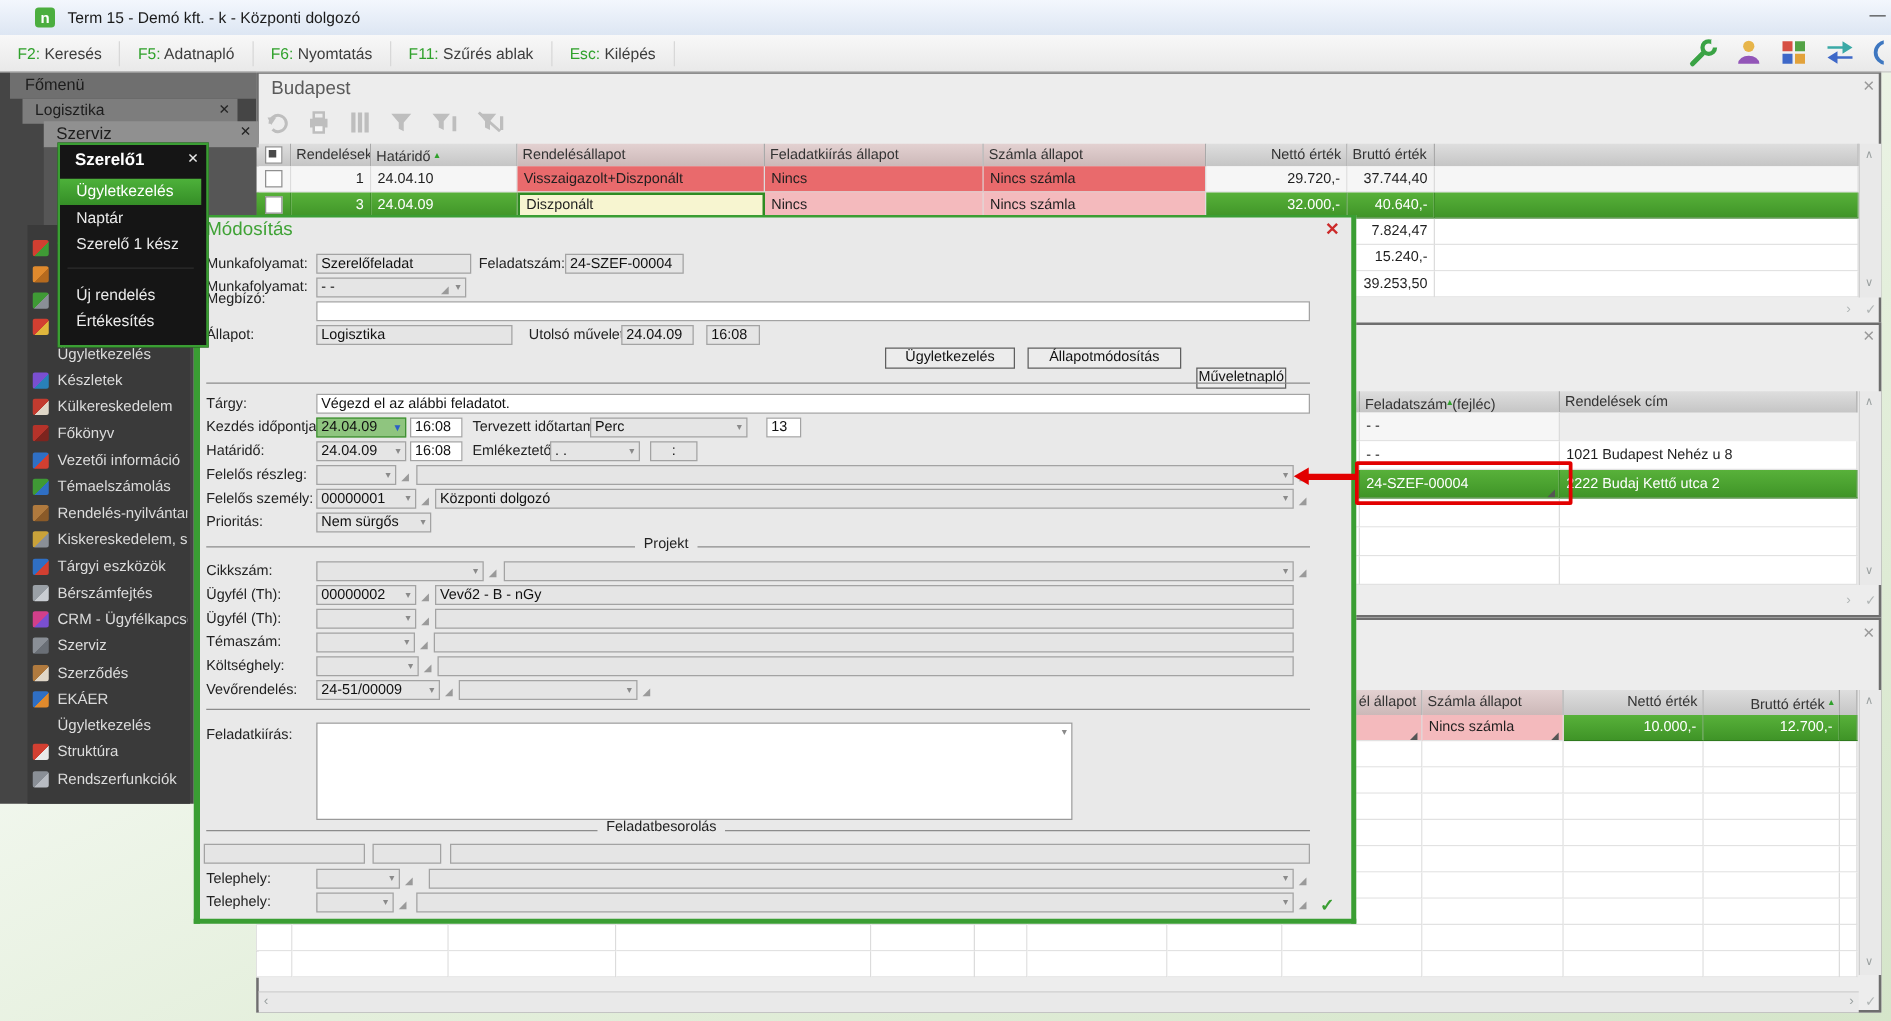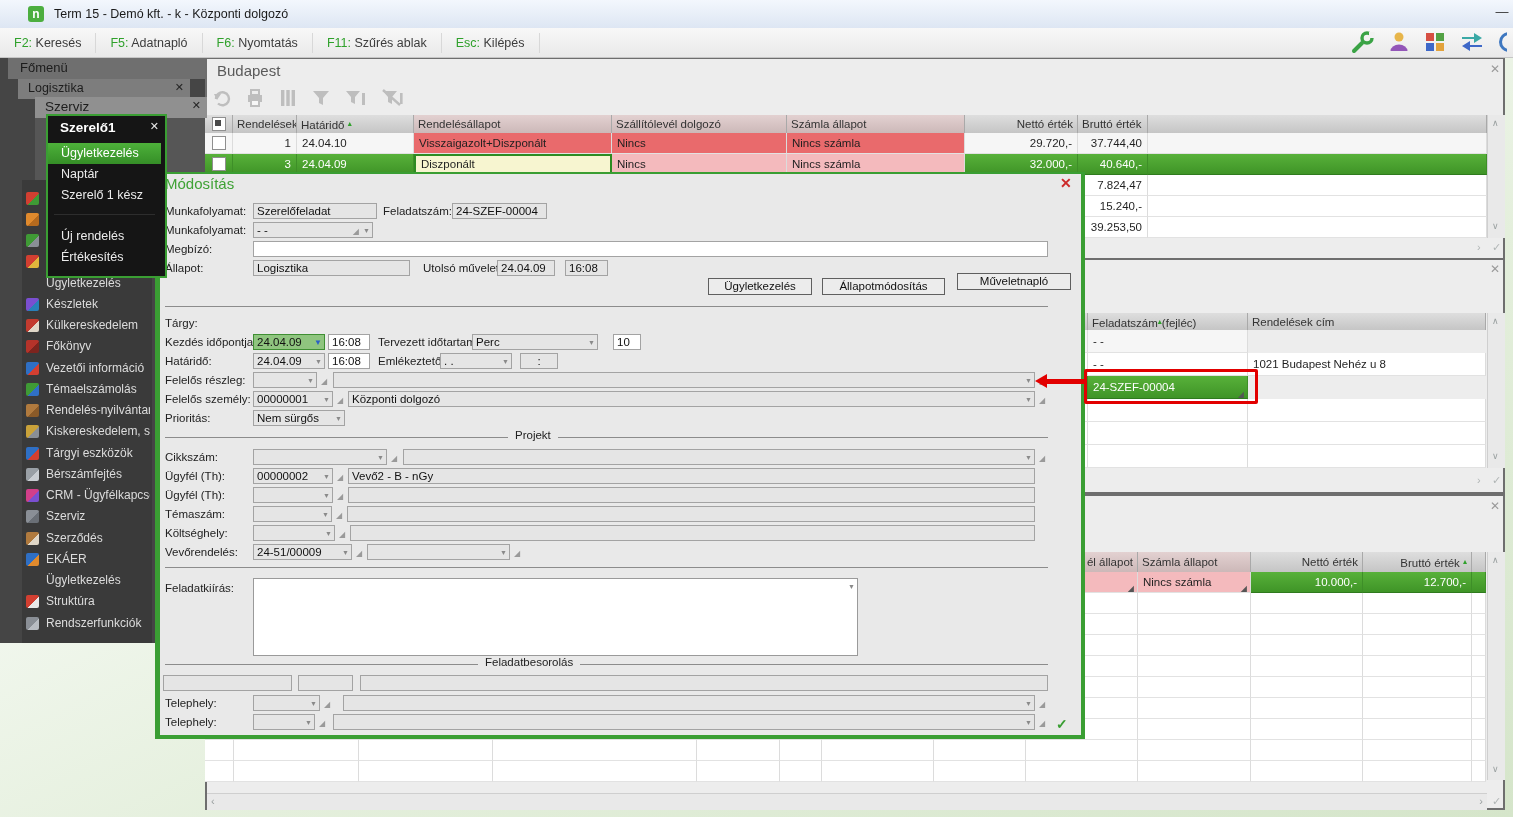--- a/index.html
+++ b/index.html
@@ -135,21 +135,21 @@
 
   <div class="abs ghead" style="left:205px;top:115px">
     <div class="hc" style="width:28px">
         <div class="ckb h" style="margin-top:2px">
           <div></div>
         </div>
       </div>
     <div class="hc" style="width:64px">Rendelések ...</div>
     <div class="hc" style="width:117px"><span>Határidő</span> <span class="srt">▴</span></div>
     <div class="hc pink" style="width:198px">Rendelésállapot</div>
-    <div class="hc pink" style="width:175px">Szállítólevél dolgozó</div>
+    <div class="hc pink" style="width:175px">Feladatkiírás állapot</div>
     <div class="hc pink" style="width:178px">Számla állapot</div>
     <div class="hc r" style="width:113px">Nettó érték</div>
     <div class="hc" style="width:70px">Bruttó érték</div>
     <div class="hc" style="width:339px"></div>
   </div>
 
   <div class="abs gr" style="left:205px;top:133px">
     <div class="c alt" style="width:28px">
         <div class="ckb"></div>
       </div>
@@ -212,20 +212,21 @@
     <div class="c alt" style="width:160px;height:23px;line-height:22px">-  -</div>
   </div>
   <div class="abs gr" style="left:205px;top:353px;height:23px">
     <div class="c" style="width:883px;height:23px;line-height:22px"></div>
     <div class="c" style="width:160px;height:23px;line-height:22px">-  -</div>
     <div class="c" style="width:238px;height:23px;line-height:22px">1021 Budapest Nehéz u 8</div>
   </div>
   <div class="abs gr" style="left:205px;top:376px;height:23px">
     <div class="c grn" style="width:883px;height:23px;line-height:22px"></div>
     <div class="c grn" style="width:160px;height:23px;line-height:22px;position:relative"><span>24-SZEF-00004</span><span class="corner-glyph" style="position:absolute;right:3px;top:8px">◢</span></div>
+    <div class="c grn" style="width:238px;height:23px;line-height:22px">2222 Budaj Kettő utca 2</div>
   </div>
   <div class="abs gr" style="left:205px;top:399px;height:23px">
       <div class="c" style="width:883px;height:23px"></div>
       <div class="c" style="width:160px;height:23px"></div>
       <div class="c" style="width:238px;height:23px"></div>
     </div>
   <div class="abs gr" style="left:205px;top:422px;height:23px">
       <div class="c" style="width:883px;height:23px"></div>
       <div class="c" style="width:160px;height:23px"></div>
       <div class="c" style="width:238px;height:23px"></div>
@@ -535,42 +536,43 @@
     <div class="dx">✕</div>
 
     <div class="dlbl" style="left:10px;top:31px">Munkafolyamat:</div>
     <div class="fld" style="left:98px;top:31px;width:124px">Szerelőfeladat</div>
     <div class="dlbl" style="left:228px;top:31px">Feladatszám:</div>
     <div class="fld" style="left:297px;top:31px;width:95px">24-SZEF-00004</div>
 
     <div class="dlbl" style="left:10px;top:50px">Munkafolyamat:</div>
     <div class="fld" style="left:98px;top:50px;width:120px"><span>-  -</span><span class="cor" style="right:13px;top:4px">◢</span><span class="dd">▼</span></div>
 
-    <div class="dlbl" style="left:10px;top:69px">Megbízó:</div>
+    <div class="dlbl" style="left:10px;top:59px">Megbízó:</div>
     <div class="fld wh" style="left:98px;top:69px;width:795px"></div>
 
     <div class="dlbl" style="left:10px;top:88px">Állapot:</div>
     <div class="fld" style="left:98px;top:88px;width:157px">Logisztika</div>
     <div class="dlbl" style="left:268px;top:88px">Utolsó művelet:</div>
     <div class="fld" style="left:342px;top:88px;width:58px">24.04.09</div>
     <div class="fld" style="left:410px;top:88px;width:43px">16:08</div>
 
     <div class="btn" style="left:553px;top:106px;width:104px">Ügyletkezelés</div>
     <div class="btn" style="left:667px;top:106px;width:123px">Állapotmódosítás</div>
-    <div class="btn" style="left:802px;top:101px;width:114px">Műveletnapló</div>
+    <div class="btn" style="left:802px;top:122px;width:72px">Műveletnapló</div>
     <div class="hr" style="left:10px;top:134px;width:883px"></div>
 
     <div class="dlbl" style="left:10px;top:143px">Tárgy:</div>
+    <div class="fld wh" style="left:98px;top:143px;width:795px">Végezd el az alábbi feladatot.</div>
 
     <div class="dlbl" style="left:10px;top:162px">Kezdés időpontja:</div>
     <div class="fld seld" style="left:98px;top:162px;width:72px"><span>24.04.09</span><span class="dd blue">▼</span></div>
     <div class="fld wh" style="left:173px;top:162px;width:42px">16:08</div>
     <div class="dlbl" style="left:223px;top:162px">Tervezett időtartam:</div>
     <div class="fld" style="left:317px;top:162px;width:126px"><span>Perc</span><span class="dd">▼</span></div>
-    <div class="fld wh" style="left:458px;top:162px;width:28px">10</div>
+    <div class="fld wh" style="left:458px;top:162px;width:28px">13</div>
 
     <div class="dlbl" style="left:10px;top:181px">Határidő:</div>
     <div class="fld" style="left:98px;top:181px;width:72px"><span>24.04.09</span><span class="dd">▼</span></div>
     <div class="fld wh" style="left:173px;top:181px;width:42px">16:08</div>
     <div class="dlbl" style="left:223px;top:181px">Emlékeztető:</div>
     <div class="fld" style="left:285px;top:181px;width:72px"><span>. .</span><span class="dd">▼</span></div>
     <div class="fld" style="left:365px;top:181px;width:38px;text-align:center">:</div>
 
     <div class="dlbl" style="left:10px;top:200px">Felelős részleg:</div>
     <div class="fld" style="left:98px;top:200px;width:64px">

